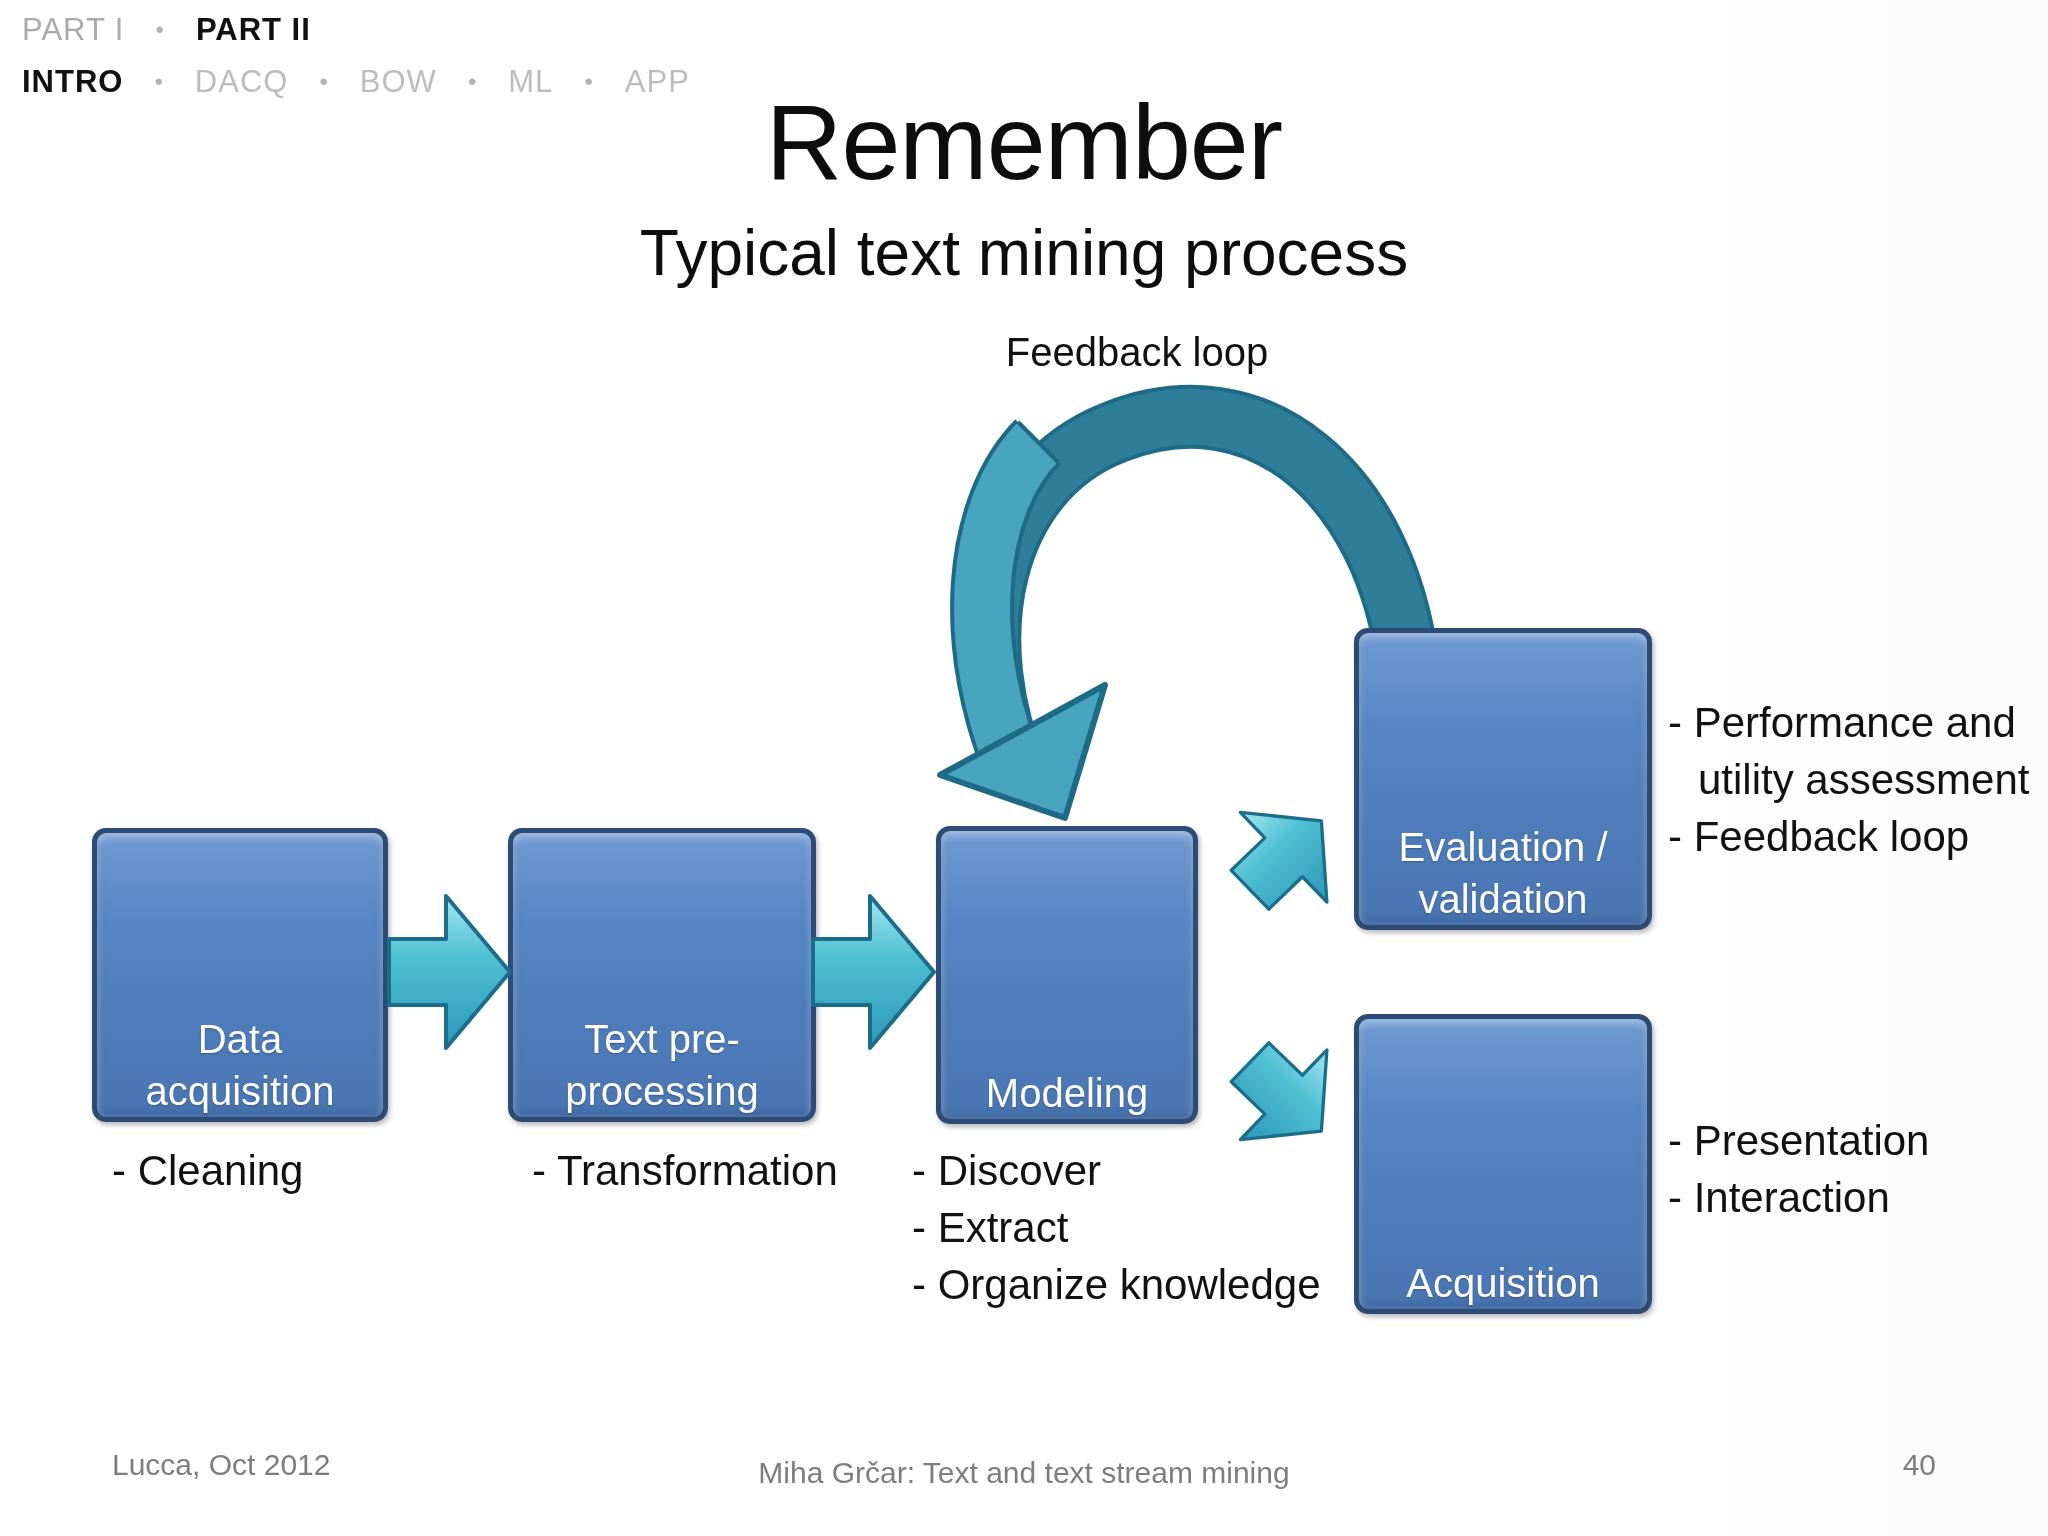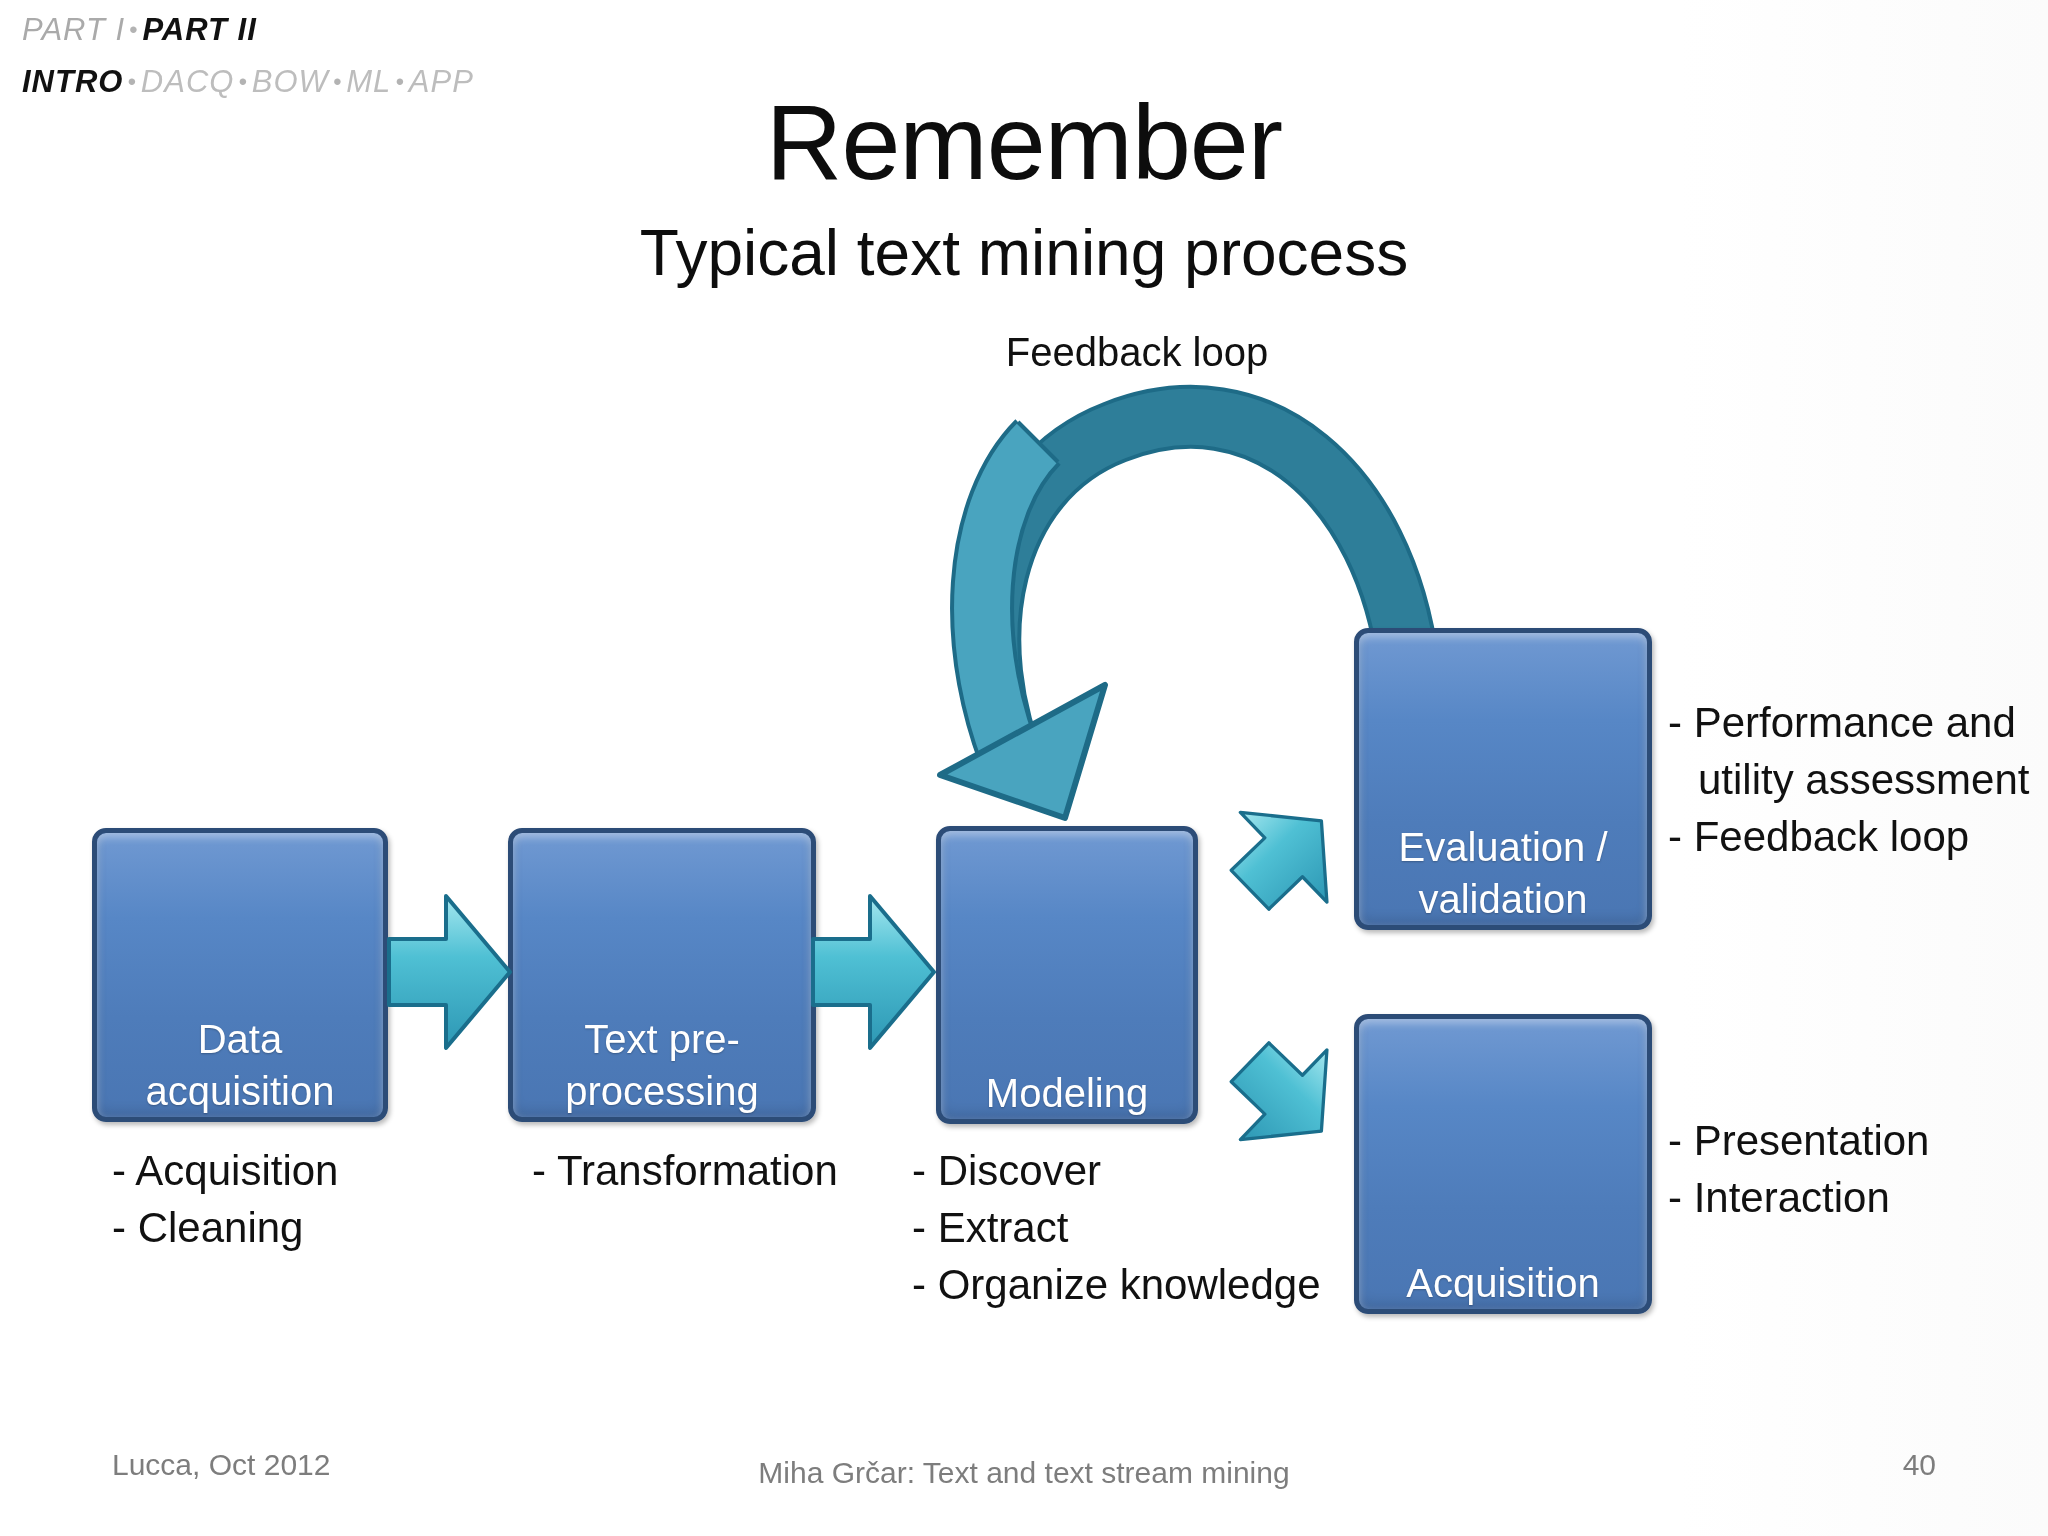--- a/index.html
+++ b/index.html
@@ -8,21 +8,21 @@
     font-family:"Liberation Sans", sans-serif;
     background:#ffffff;
     position:relative;
     overflow:hidden;
     color:#1a1a1a;
   }
   .slide { position:absolute; inset:0; background:linear-gradient(90deg,#ffffff 0%,#ffffff 82%,#fbfbfb 100%); }
 
   
   .nav { position:absolute; left:22px; top:10px; }
-  .nav-row { display:flex; align-items:flex-end; gap:4px; font-size:31px; letter-spacing:1px; line-height:40px;font-style:italic; }
+  .nav-row { display:flex; align-items:flex-end; gap:31px; font-size:31px; letter-spacing:1px; line-height:40px; }
   .nav-row + .nav-row { margin-top:12px; }
   .nav-dim   { color:#aaaaaa; }
   .nav-dim2  { color:#bdbdbd; }
   .nav-active{ color:#111111; font-weight:bold; }
   .nav-dot   { color:#b3b3b3; font-size:24px; }
 
   
   .title {
     position:absolute; left:0; right:0; top:84px;
     text-align:center; font-size:106px; font-weight:normal; color:#0d0d0d;
@@ -157,21 +157,20 @@
       <use href="#blockArrow"></use>
     </svg>
   <svg class="arrow arrow-up" viewBox="0 0 124 160">
       <use href="#blockArrow"></use>
     </svg>
   <svg class="arrow arrow-down" viewBox="0 0 124 160">
       <use href="#blockArrow"></use>
     </svg>
 
   <div class="notes notes-n1">
-    <div class="note">- Acquisition</div>
     <div class="note">- Cleaning</div>
   </div>
   <div class="notes notes-n3">
     <div class="note">- Discover</div>
     <div class="note">- Extract</div>
     <div class="note">- Organize knowledge</div>
   </div>
   <div class="notes notes-n2">
     <div class="note">- Transformation</div>
   </div>

